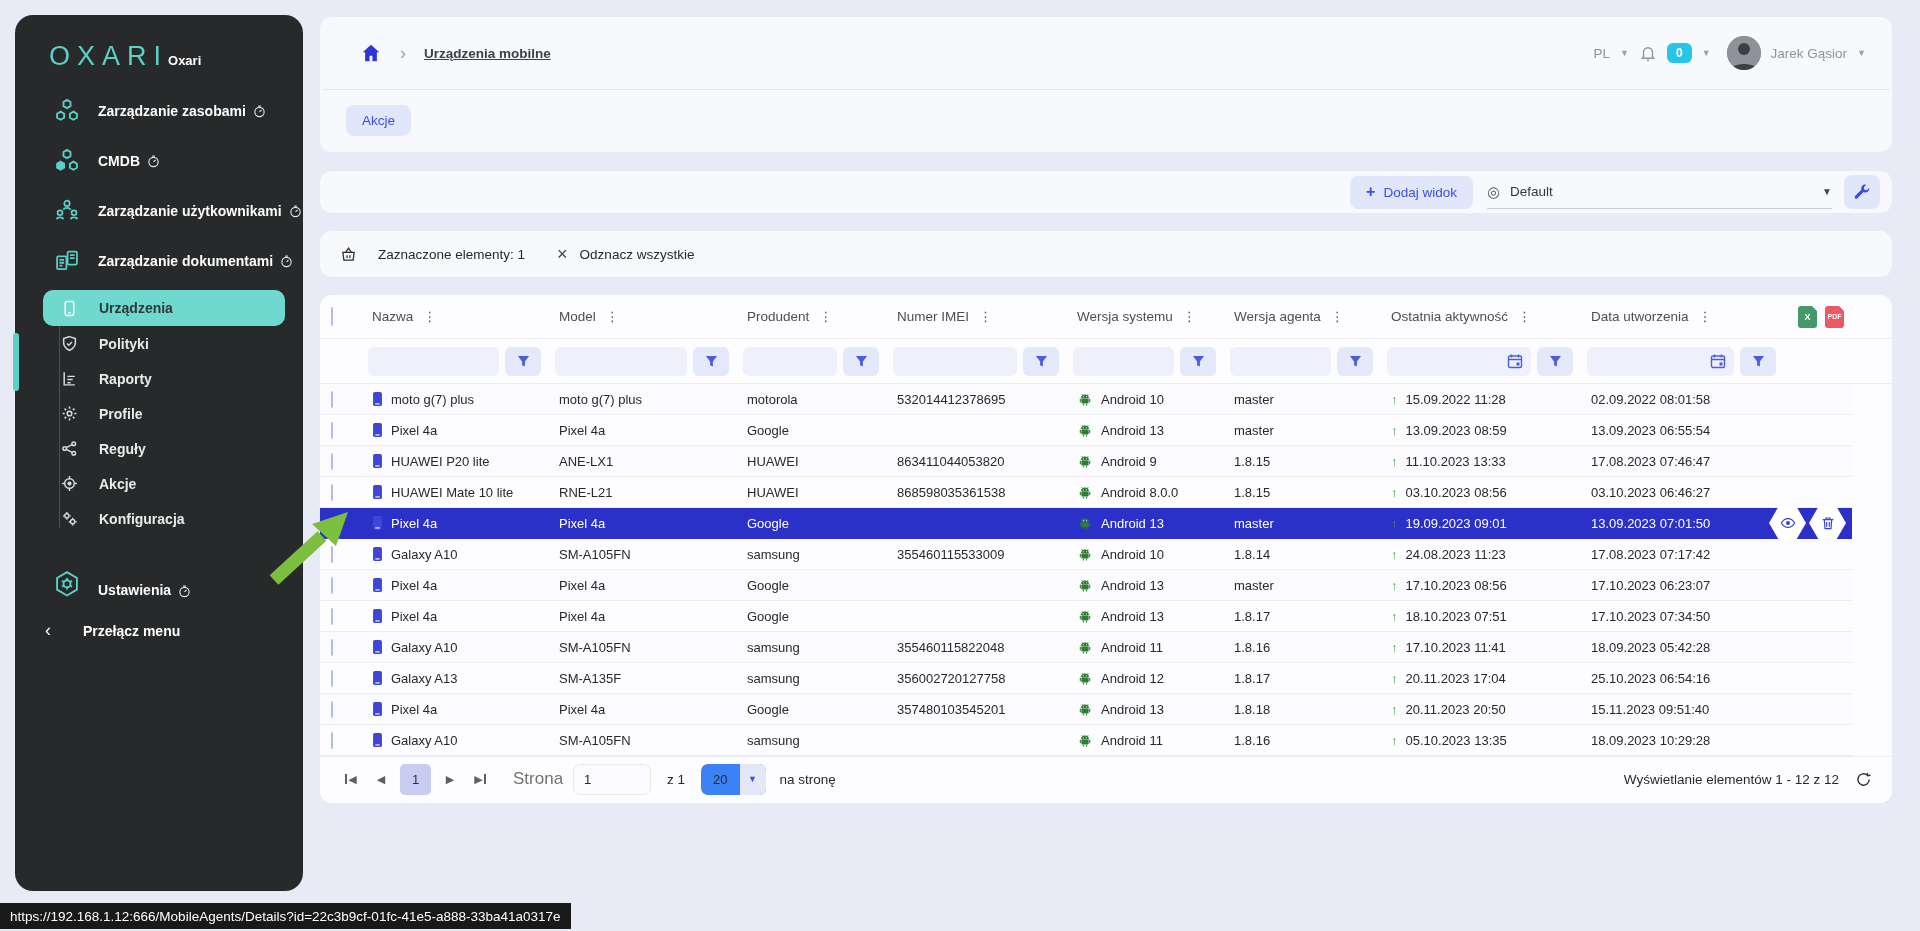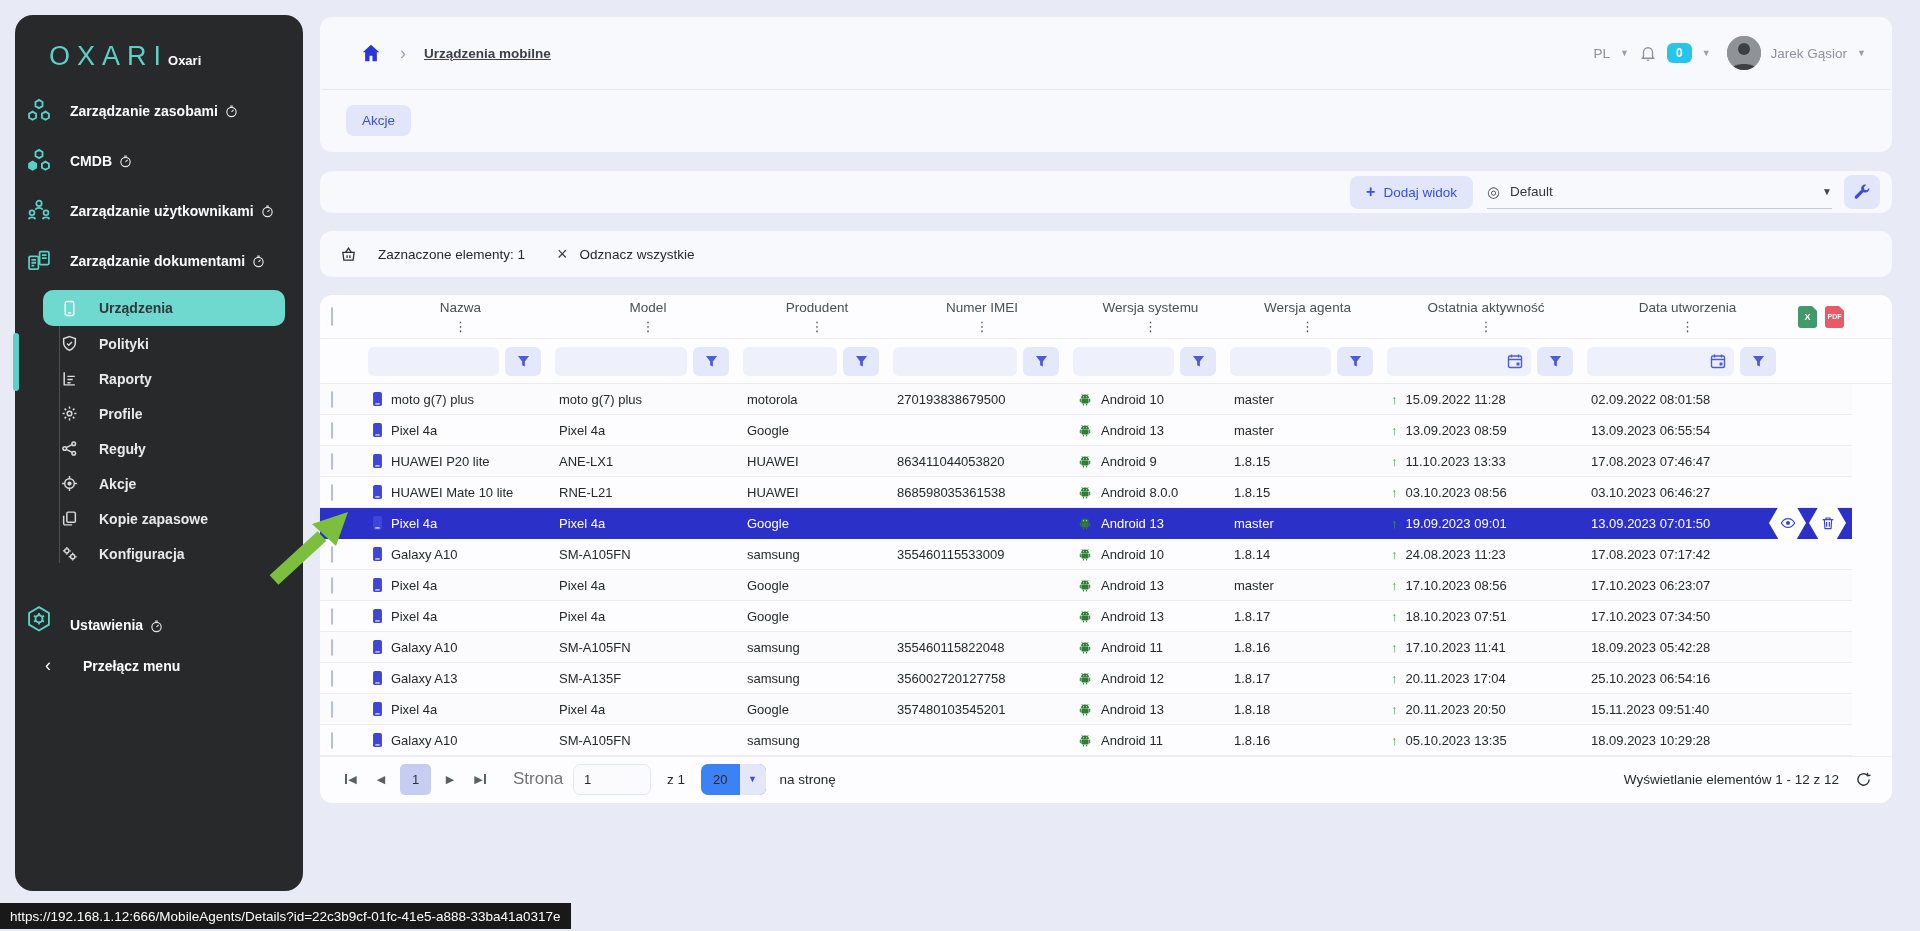--- a/index.html
+++ b/index.html
@@ -6,21 +6,21 @@
   html,body { width:1920px; height:931px; overflow:hidden;
     font-family:"Liberation Sans", sans-serif; background:#e8eaf5; color:#222; }
 
   
   .sidebar { position:absolute; left:15px; top:15px; width:288px; height:876px;
     background:#27292b; border-radius:18px; color:#fff; }
   .logo-row { display:flex; align-items:baseline; padding:26px 0 0 34px; }
   .logo-main { color:#5ad0c7; font-size:27px; letter-spacing:7px; font-weight:400; }
   .logo-sub { color:#fff; font-size:13px; font-weight:700; }
   .menu { margin-top:14px; }
-  .menu-item { display:flex; align-items:center; height:50px; padding-left:10px; cursor:pointer; }
+  .menu-item { display:flex; align-items:center; height:50px; padding-left:10px; cursor:pointer;margin-left:28px; }
   .menu-item .mi-icon { width:28px; height:28px; flex:0 0 28px; color:#5ad0c7; }
   .menu-item .mi-label { margin-left:17px; font-size:14px; font-weight:700; color:#fdfdfd; }
   .gauge { width:13px; height:13px; margin-left:7px; color:#e8e8e8; flex:0 0 13px; }
   .active-pill { position:absolute; left:-2px; top:318px; width:6px; height:58px;
     background:#5ad0c7; border-radius:4px; }
   .submenu { position:relative; margin:4px 0 0 0; padding-left:0; }
   .submenu::before { content:""; position:absolute; left:44px; top:6px; bottom:8px;
     width:1px; background:#4c5052; }
   .sub-item { position:relative; display:flex; align-items:center; height:35px;
     margin:0 18px 0 28px; padding-left:18px; border-radius:10px; cursor:pointer; }
@@ -73,22 +73,22 @@
   .sel-trash { width:17px; height:17px; color:#2e2e2e; }
   .sel-label { margin-left:21px; font-size:13.5px; color:#26282c; }
   .sel-x { margin-left:32px; font-size:18px; color:#3a3d42; line-height:1; cursor:pointer; }
   .sel-deselect { margin-left:12px; font-size:13.5px; color:#26282c; cursor:pointer; }
 
   
   .table-card { top:295px; height:508px; background:#fdfdff; overflow:hidden; }
   .tgrid { display:grid; grid-template-columns:42px 187px 188px 150px 180px 157px 157px 200px 203px 1fr;
     align-items:center; }
   .thead { height:44px; border-bottom:1px solid #ececf4; }
-  .th { display:flex; align-items:center; gap:4px; padding-left:10px;
-    font-size:13.5px; color:#4b4e55;flex-direction:column; }
+  .th { display:flex; align-items:center; gap:10px; padding-left:10px;
+    font-size:13.5px; color:#4b4e55; }
   .kebab { color:#4b4e55; font-size:13px; cursor:pointer; }
   .export-cell { display:flex; align-items:center; gap:8px; justify-content:flex-end; padding-right:48px; }
   .file-ic { width:19px; height:22px; border-radius:3px; position:relative; color:#fff;
     display:flex; align-items:center; justify-content:center; font-size:9px; font-weight:700; cursor:pointer; }
   .file-ic::after { content:""; position:absolute; right:-1px; top:-1px; border-style:solid;
     border-width:0 7px 7px 0; border-color:transparent #fdfdff transparent transparent; }
   .cbx { width:17px; height:17px; border:1px solid #b4bce8; border-radius:4px; background:#fff;
     margin-left:11px; cursor:pointer; }
   .filters { height:45px; border-bottom:1px solid #ececf4; }
   .fcell { display:flex; align-items:center; gap:6px; padding:0 8px 0 6px; }
@@ -258,27 +258,20 @@
       </div>
       <div class="sub-item">
         <svg class="si-icon" viewBox="0 0 16 16" fill="none" stroke="currentColor" stroke-width="1.4">
             <circle cx="8" cy="8" r="4.5"></circle>
             <circle cx="8" cy="8" r="1.3" fill="currentColor"></circle>
             <path d="M8 1v2.2M8 12.8V15M1 8h2.2M12.8 8H15"></path>
           </svg>
         <span class="si-label">Akcje</span>
       </div>
       <div class="sub-item">
-        <svg class="si-icon" viewBox="0 0 16 16" fill="none" stroke="currentColor" stroke-width="1.4">
-            <rect x="5.5" y="2" width="8" height="9.5" rx="1.2"></rect>
-            <path d="M10.5 14H3.8A1.3 1.3 0 0 1 2.5 12.7V5.5"></path>
-          </svg>
-        <span class="si-label">Kopie zapasowe</span>
-      </div>
-      <div class="sub-item">
         <svg class="si-icon" viewBox="0 0 16 16" fill="none" stroke="currentColor" stroke-width="1.3">
             <circle cx="5.5" cy="5.5" r="2"></circle>
             <path d="M5.5 1.8v1.2M5.5 8v1.2M1.8 5.5h1.2M8 5.5h1.2"></path>
             <circle cx="11" cy="11" r="2"></circle>
             <path d="M11 7.3v1.2M11 13.5v1.2M7.3 11h1.2M13.5 11h1.2"></path>
           </svg>
         <span class="si-label">Konfiguracja</span>
       </div>
     </div>
 
@@ -494,21 +487,21 @@
       <div><span class="cbx"></span></div>
       <div class="cell name-cell">
         <svg class="phone-ic" viewBox="0 0 12 18">
             <rect x="1" y="1" width="10" height="16" rx="2.2" fill="#3f46d6"></rect>
             <rect x="3.4" y="13.6" width="5.2" height="1.9" rx="0.95" fill="#b9bff2"></rect>
           </svg>
         <span>moto g(7) plus</span>
       </div>
       <div class="cell"><span>moto g(7) plus</span></div>
       <div class="cell"><span>motorola</span></div>
-      <div class="cell"><span>270193838679500</span></div>
+      <div class="cell"><span>532014412378695</span></div>
       <div class="cell os-cell">
         <svg class="android-ic" viewBox="0 0 24 22" fill="currentColor" stroke="currentColor">
           <path d="M6.8 3.2l1.5 2.1M17.2 3.2l-1.5 2.1" stroke-width="1.2" fill="none"></path>
           <path d="M6.3 9.5a5.7 5.2 0 0 1 11.4 0z"></path>
           <circle cx="9.6" cy="7.5" r="0.8" fill="#fff" stroke="none"></circle>
             <circle cx="14.4" cy="7.5" r="0.8" fill="#fff" stroke="none"></circle>
           <rect x="6.3" y="10.2" width="11.4" height="8" rx="1.6" stroke="none"></rect>
           <rect x="3.8" y="10.2" width="1.7" height="6" rx="0.85" stroke="none"></rect>
           <rect x="18.5" y="10.2" width="1.7" height="6" rx="0.85" stroke="none"></rect>
           <rect x="8.7" y="18.4" width="1.8" height="3" rx="0.9" stroke="none"></rect>

